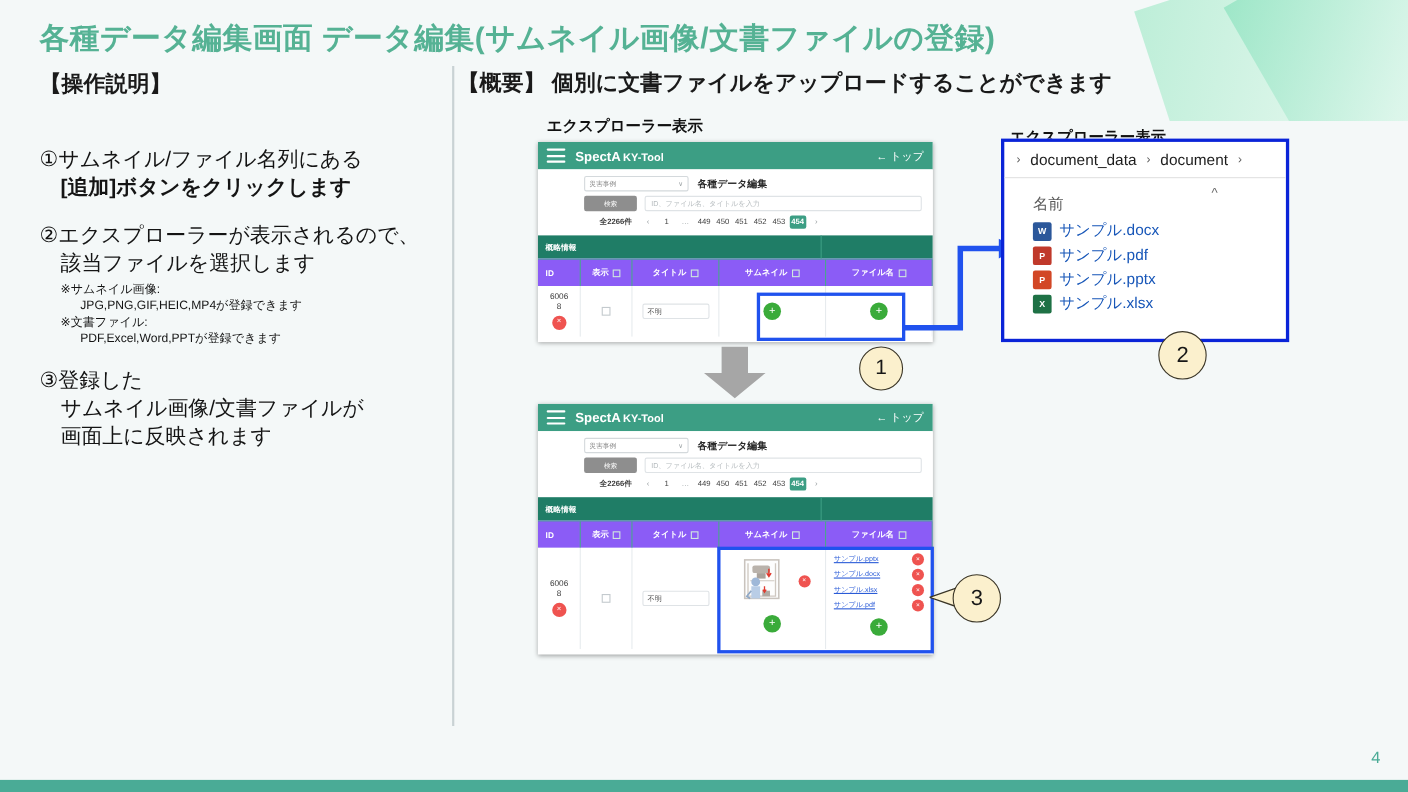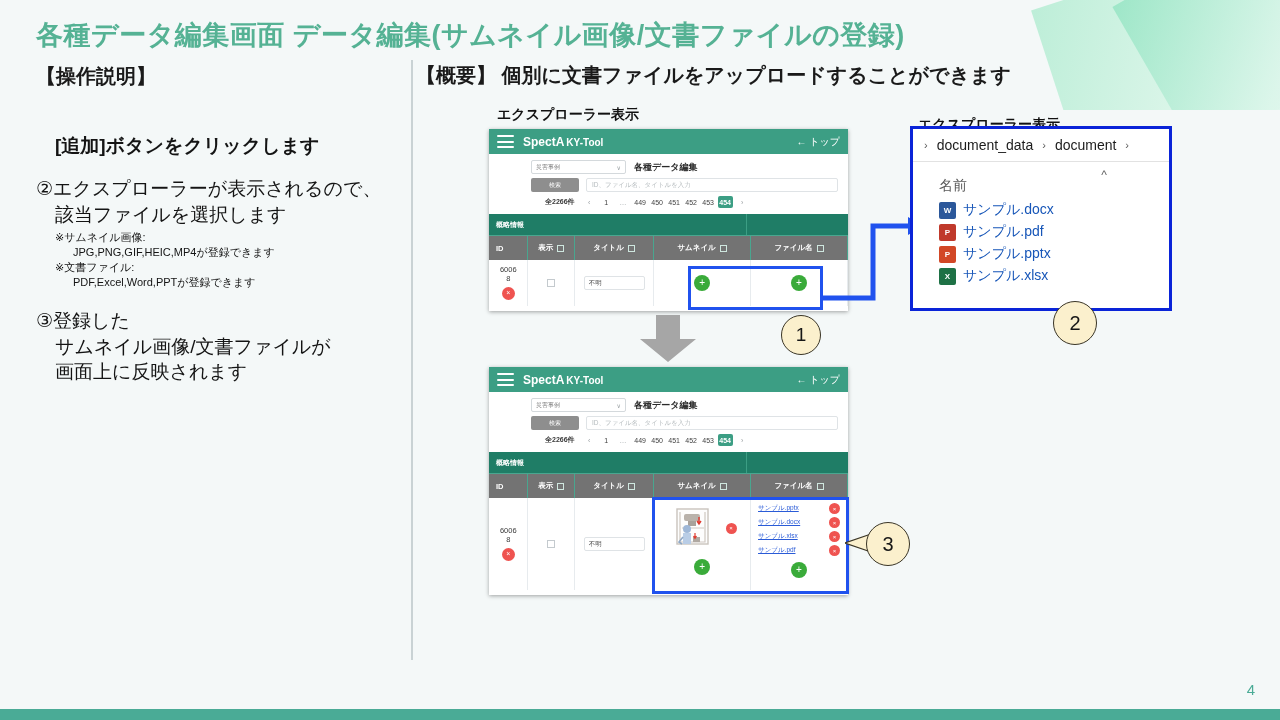--- a/index.html
+++ b/index.html
@@ -69,21 +69,21 @@
   .pg { min-width:15px; height:12px; display:flex; align-items:center; justify-content:center;
       margin:0 1px; font-size:7px; color:#3f3f3f; border-radius:2px; }
   .pg.cur { background:#3c9e84; color:#fff; font-weight:bold; }
   .pg.ar { color:#9aa0a3; }
 
   .band { height:21px; background:#1f7d66; display:flex; }
   .band .b1 { flex:0 0 72%; display:flex; align-items:center; padding-left:7px; color:#fff; font-size:7px; font-weight:bold;
       border-right:1px solid #3c9e84; }
   .band .b2 { flex:1; }
 
-  .thead { display:flex; height:25px; background:#737373; border-top:1px solid #49a68f; }
+  .thead { display:flex; height:25px; background:#8b5cf6; border-top:1px solid #49a68f; }
   .th { display:flex; align-items:center; justify-content:center; color:#fff; font-size:7.5px; font-weight:bold;
       border-right:1px solid #49a68f; gap:4px; }
   .th .ck { width:7px; height:7px; border:1px solid #cfe7df; display:inline-block; }
   .th.id { justify-content:flex-start; padding-left:7px; }
 
   .trow { display:flex; background:#fff; }
   .td { display:flex; align-items:center; justify-content:center; border-right:1px solid #e7ebee; position:relative; }
   .td.id { flex-direction:column; justify-content:center; font-size:7.5px; color:#3b3b3b; line-height:1.15; }
   .xbtn { width:13px; height:13px; border-radius:50%; background:#ef5350; color:#fff; font-size:7px;
       display:flex; align-items:center; justify-content:center; margin-top:3px; }
@@ -142,20 +142,21 @@
   <div class="deck-title">各種データ編集画面  データ編集(サムネイル画像/文書ファイルの登録)</div>
   <div class="page-num">4</div>
 
   <div class="divider"></div>
 
   <div id="left-head" class="sec-title">【操作説明】</div>
   <div id="right-head" class="sec-title">【概要】 個別に文書ファイルをアップロードすることができます</div>
 
   <div class="steps">
     <div class="step">
+      <div class="ln">①サムネイル/ファイル名列にある</div>
       <div class="ln ind"><b>[追加]ボタンをクリックします</b></div>
     </div>
     <div class="step">
       <div class="ln">②エクスプローラーが表示されるので、</div>
       <div class="ln ind">該当ファイルを選択します</div>
       <div style="height:3px"></div>
       <div class="note ind" style="padding-left:19px">※サムネイル画像:</div>
       <div class="note ind">JPG,PNG,GIF,HEIC,MP4が登録できます</div>
       <div class="note ind" style="padding-left:19px">※文書ファイル:</div>
       <div class="note ind">PDF,Excel,Word,PPTが登録できます</div>

